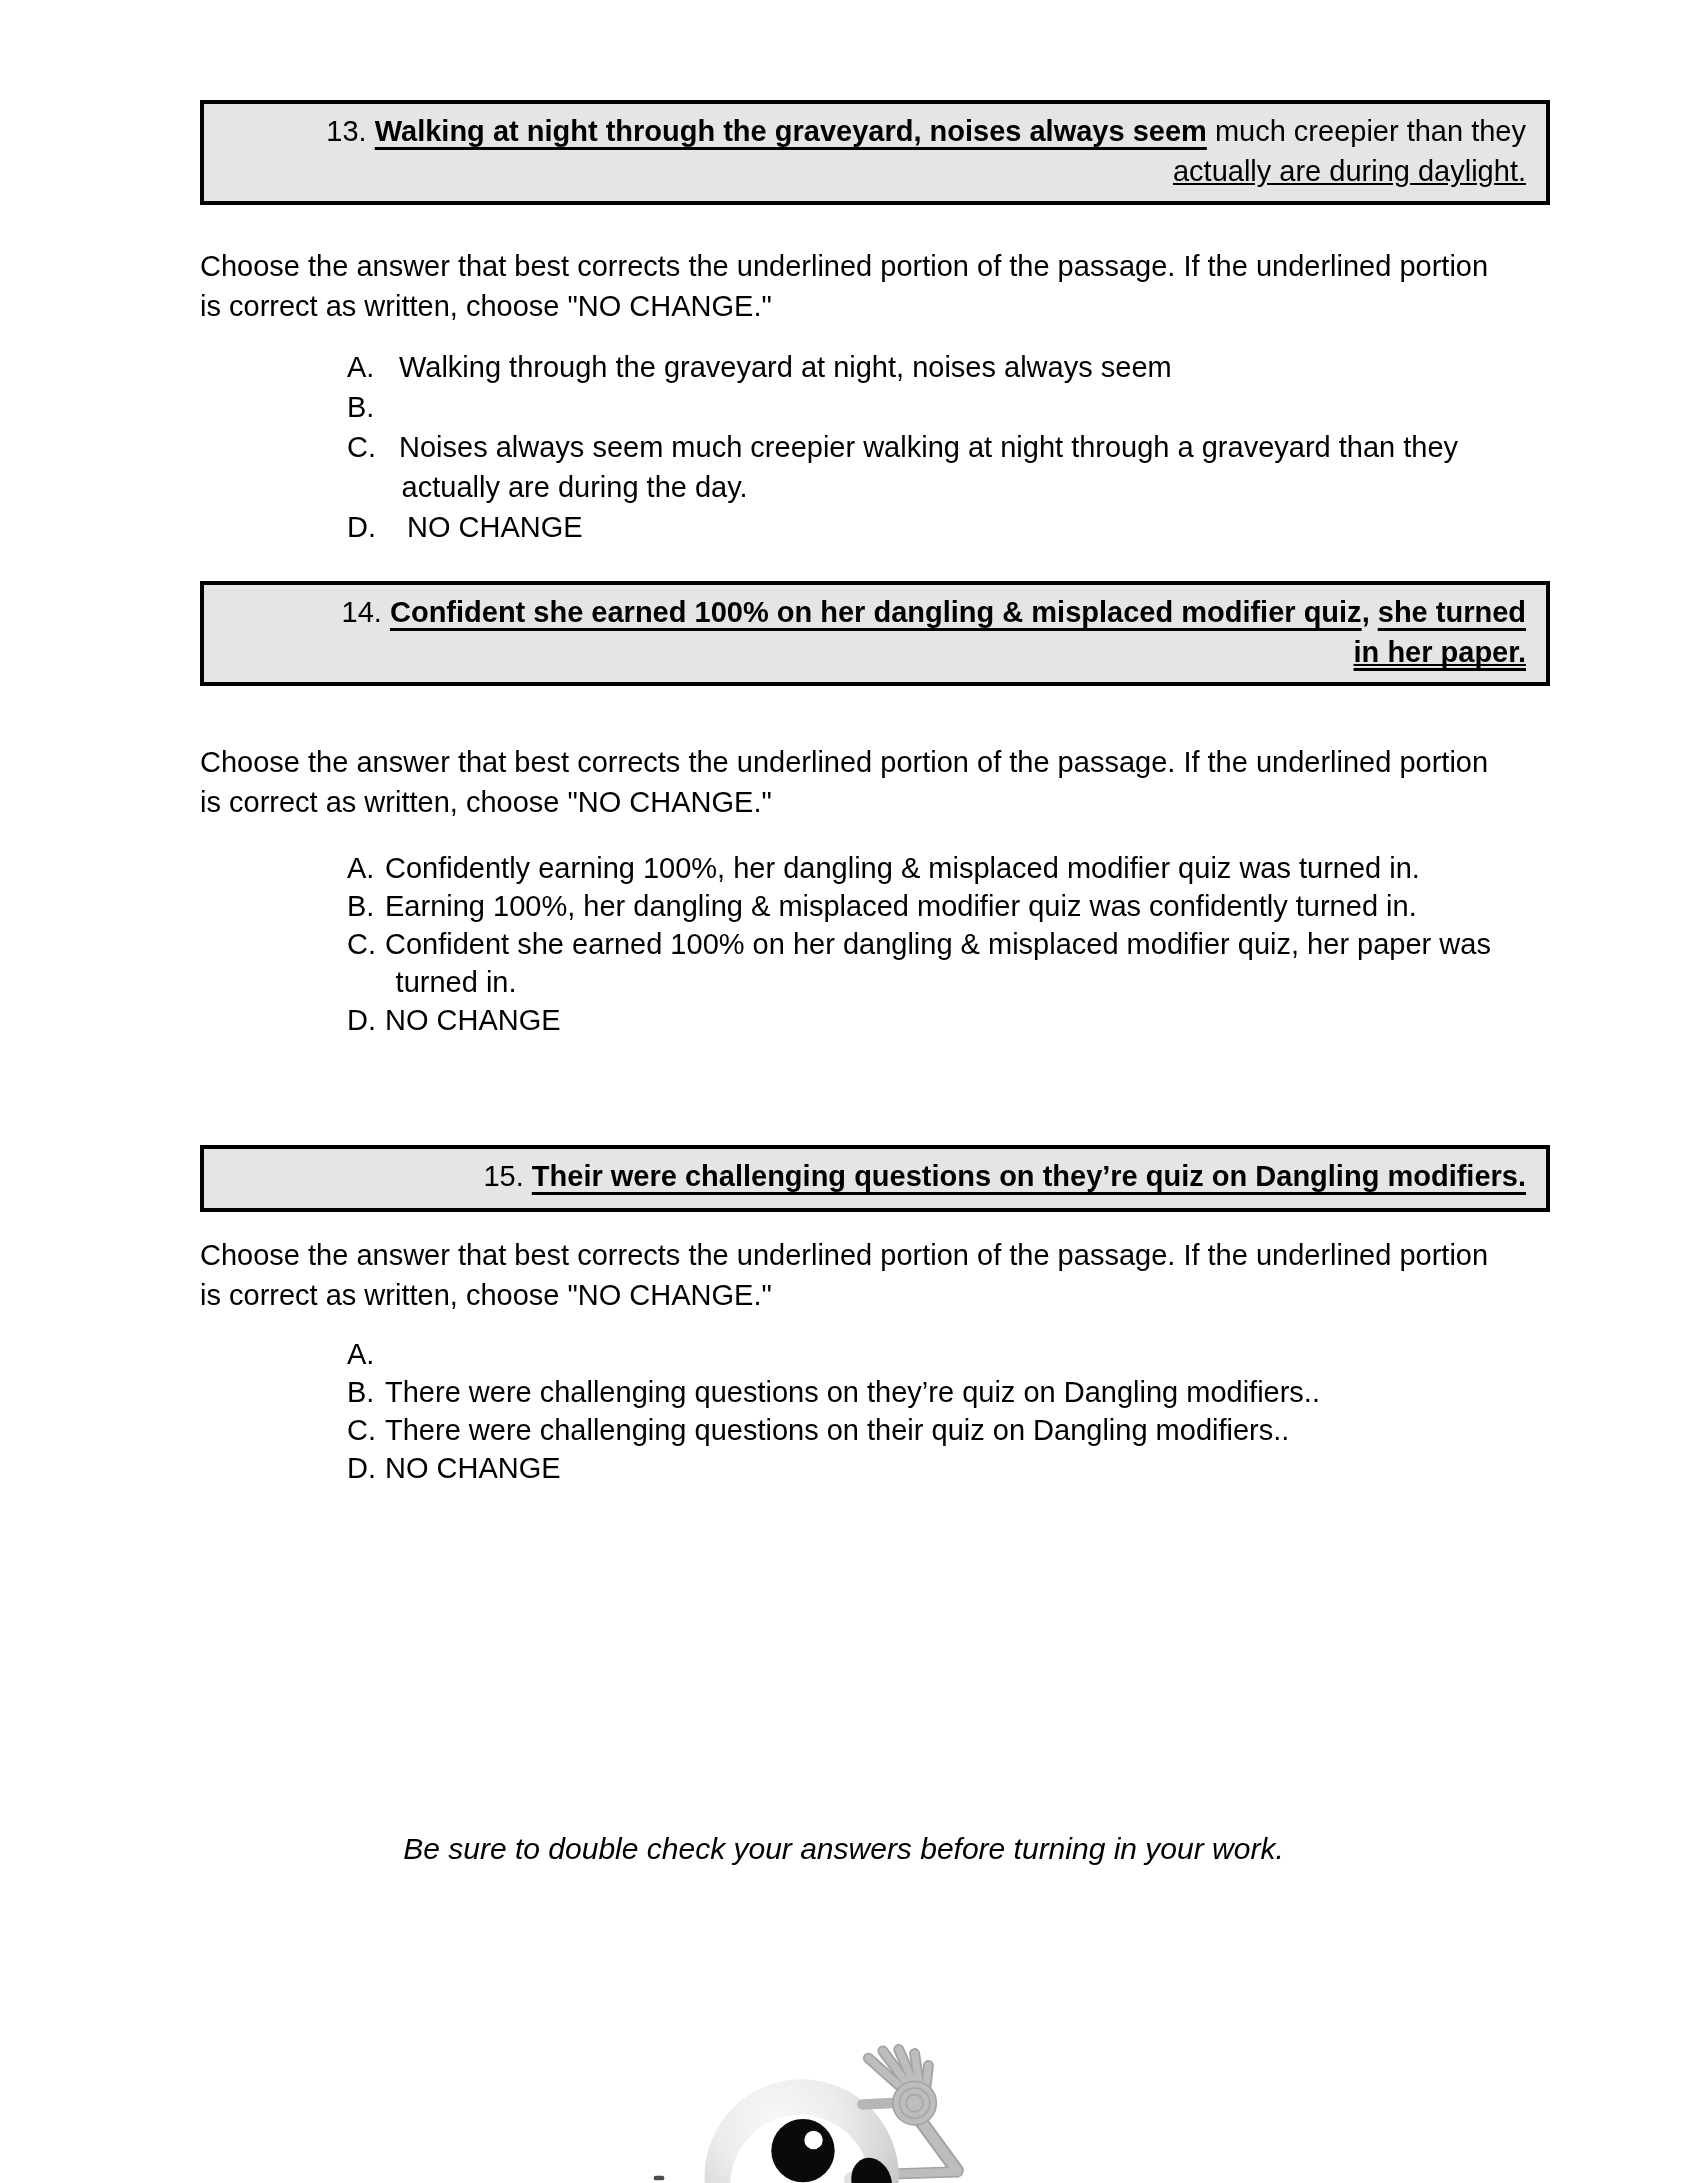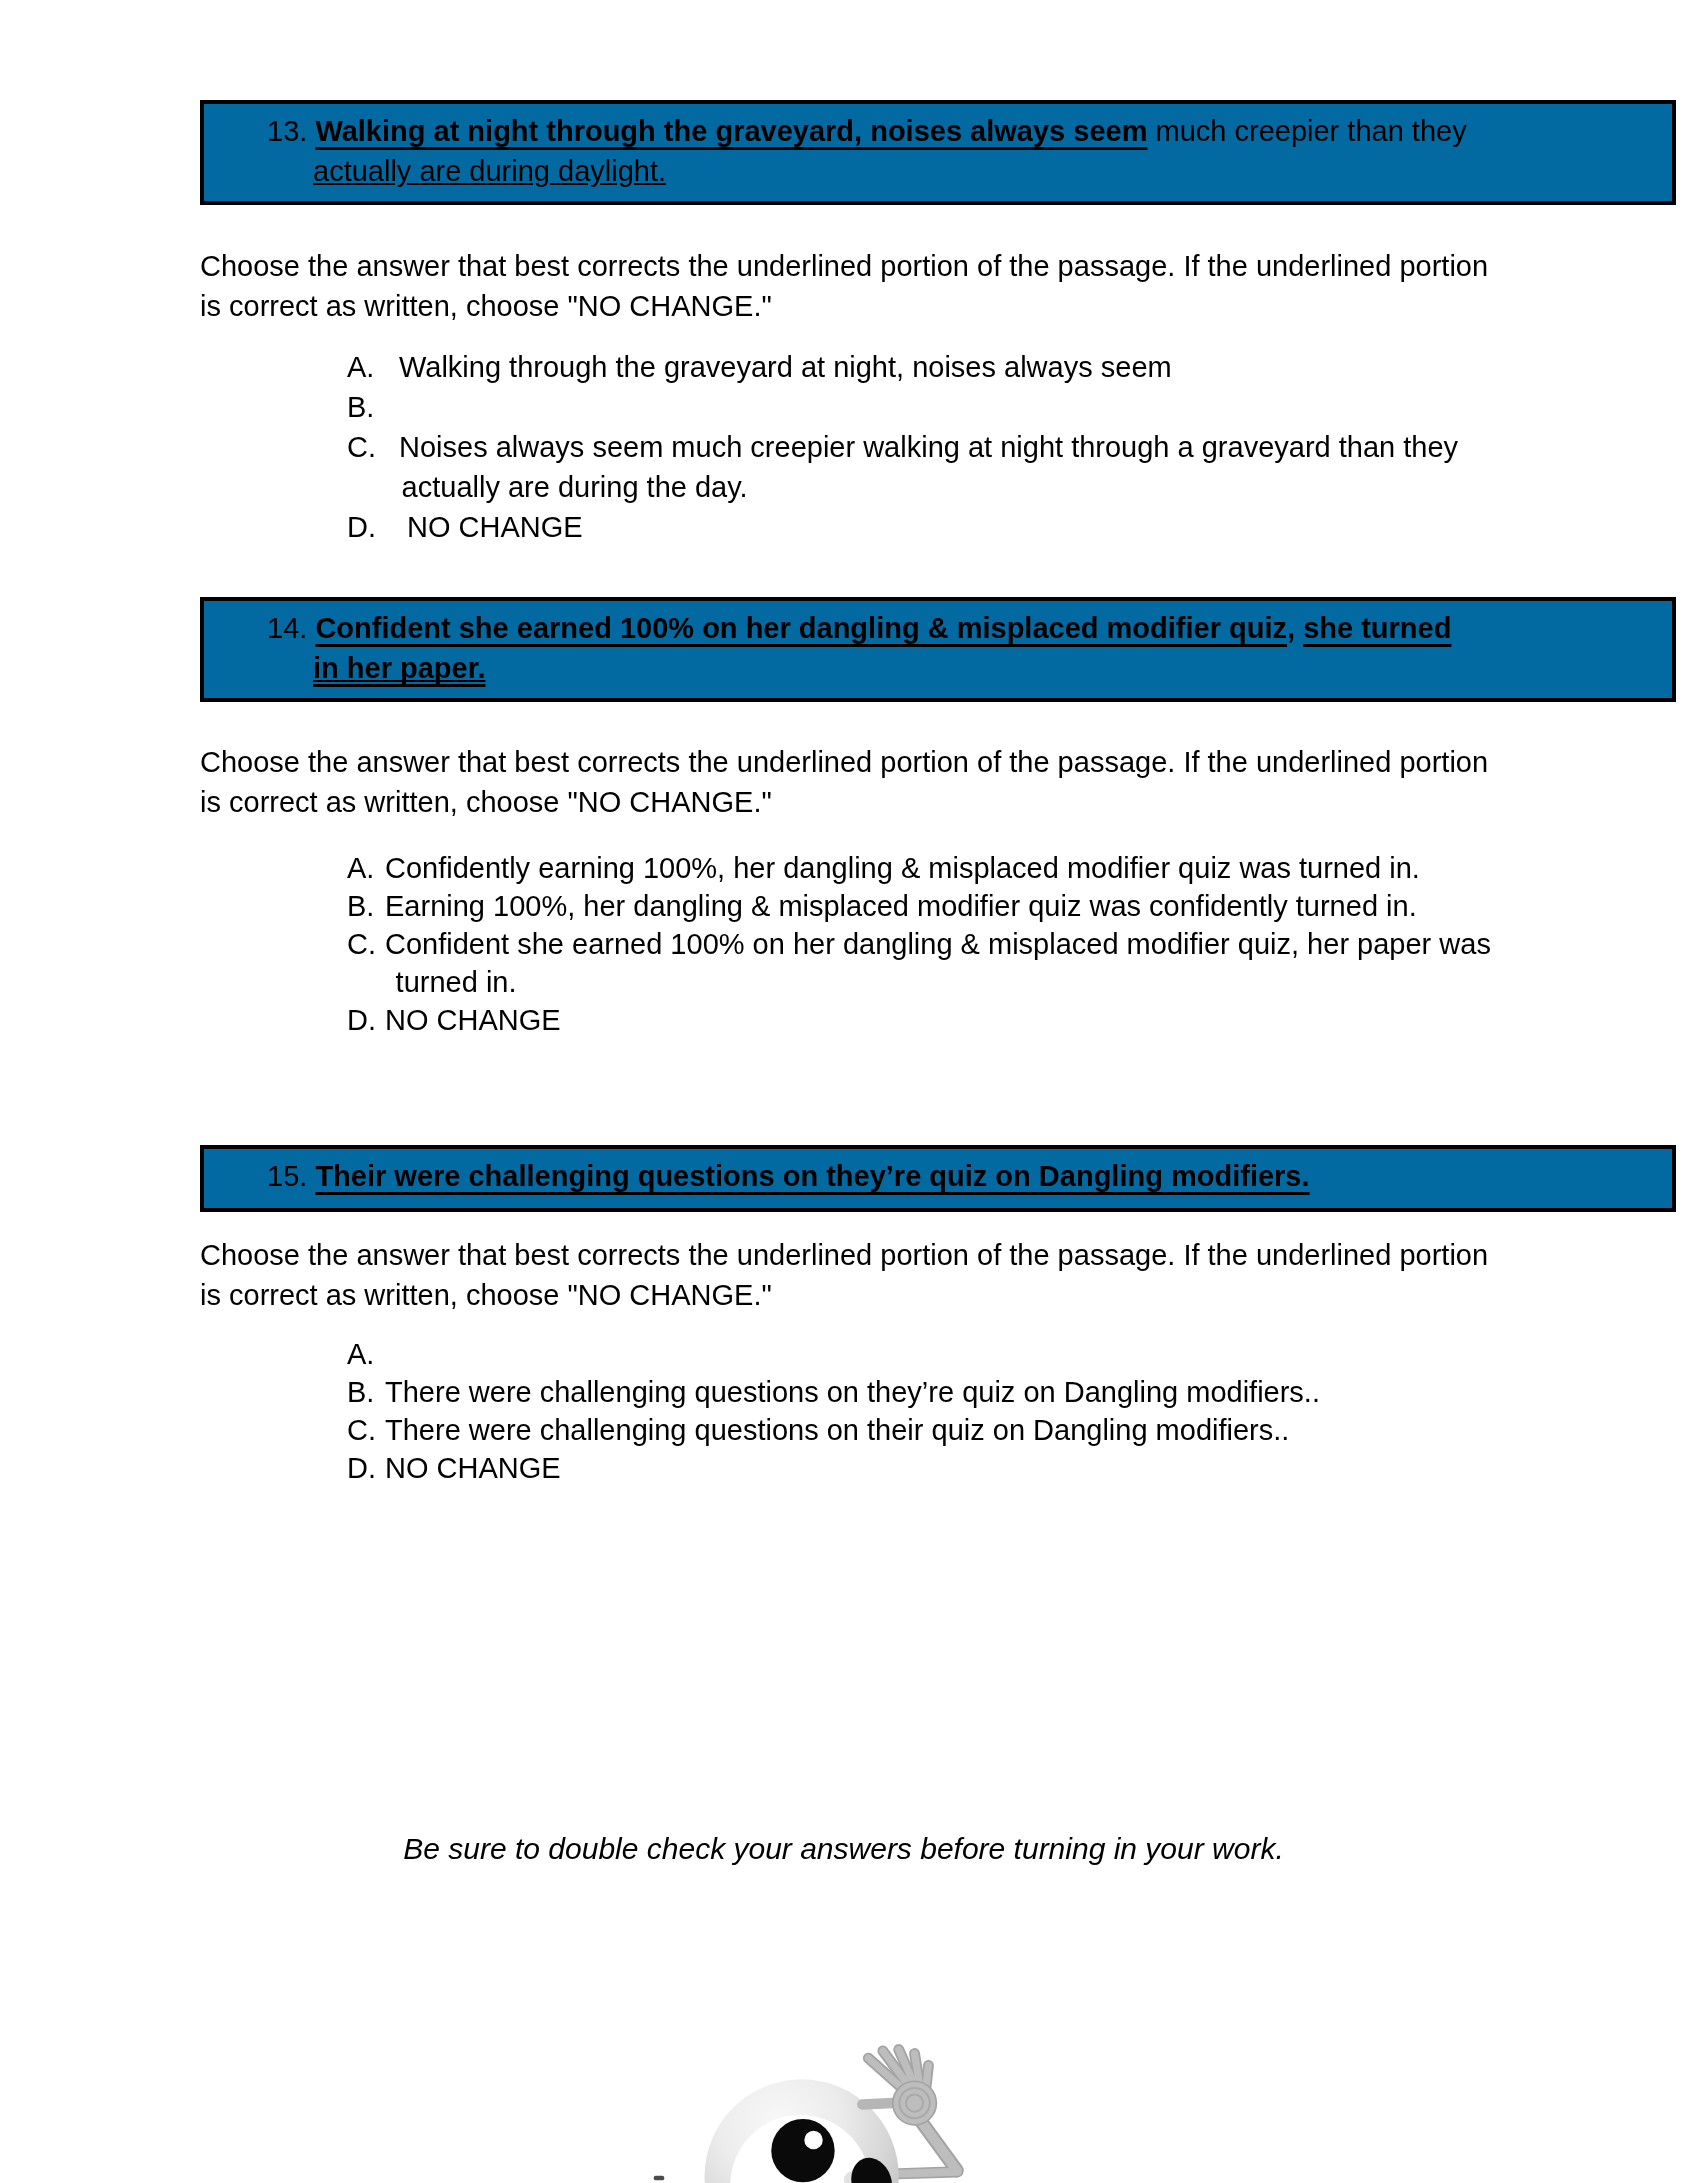--- a/index.html
+++ b/index.html
@@ -12,28 +12,29 @@
     font-family: "Liberation Sans", "DejaVu Sans", sans-serif;
     font-size: 29px;
     line-height: 40px;
     color: #000000;
   }
 
   
   .qbox {
     position: absolute;
     left: 200px;
-    width: 1476px;
+    width: 1350px;
     border: 4px solid #000000;
     box-sizing: border-box;
     padding: 7.3px 20px 0 63px;
-    background: #0369a1;
+    background: #e5e5e5;
+    text-align: right;
   }
   .qbox-13 { top: 100px;  height: 105px; }
-  .qbox-14 { top: 597px;  height: 105px; }
+  .qbox-14 { top: 581px;  height: 105px; }
   .qbox-15 { top: 1145px; height: 67px; }
   .qline { white-space: nowrap; }
   .qcont { padding-left: 46px; text-decoration: underline; }
   .qnum { font-weight: normal; }
   .u {
     font-weight: bold;
     text-decoration: underline;
     text-decoration-thickness: 3.3px;
     text-underline-offset: 6px;
     text-decoration-skip-ink: none;

